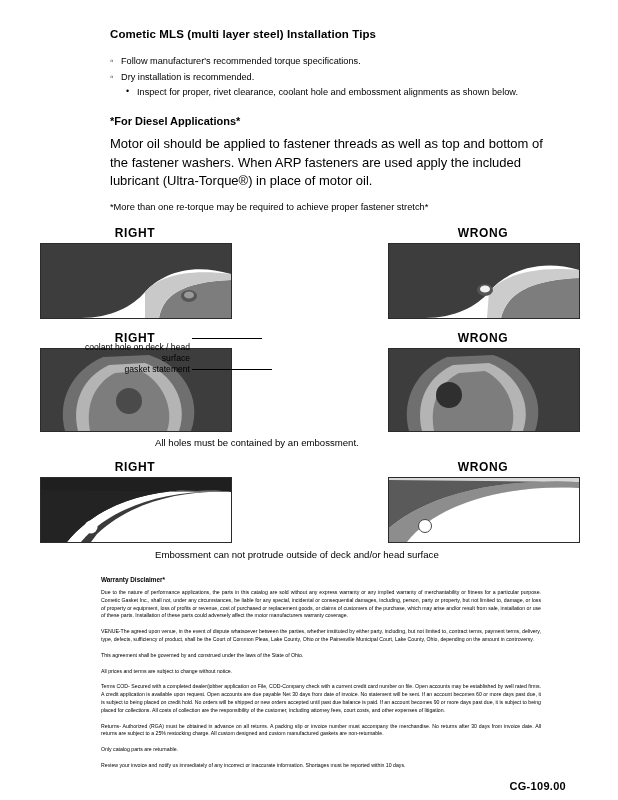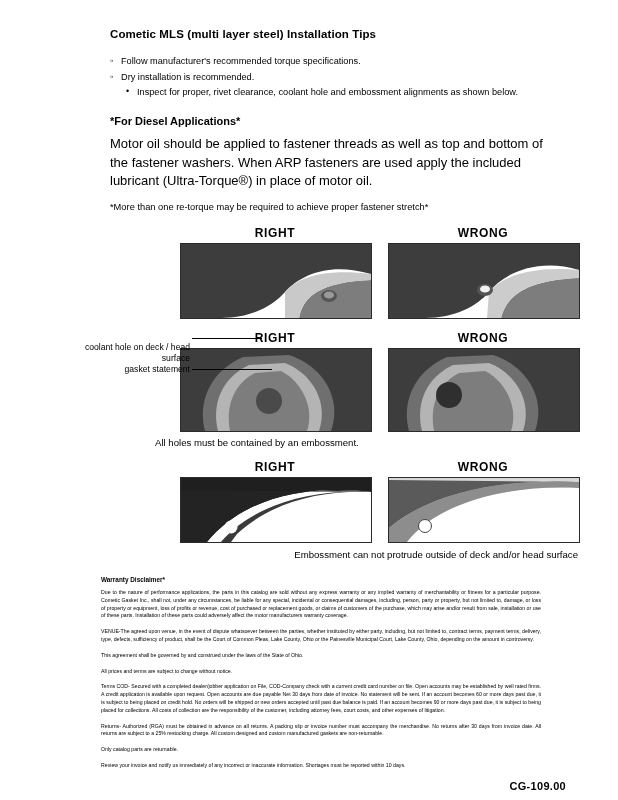--- a/index.html
+++ b/index.html
@@ -79,21 +79,21 @@
     margin: 1px 0 0 70px;
   }
 
   
   .figures {
     margin-top: 14px;
     position: relative;
   }
   .fig-row {
     display: flex;
-    justify-content: flex-end;
+    justify-content: space-between;
     gap: 18px;
   }
   .fig-col {
     width: 190px;
   }
   .fig-label {
     text-align: center;
     font-size: 12px;
     font-weight: bold;
     letter-spacing: 0.6px;
@@ -114,21 +114,20 @@
     height: 64px;
   }
   .caption {
     font-size: 9.6px;
     margin: 5px 0 0 115px;
   }
   .caption2 {
     font-size: 9.6px;
     margin: 6px 0 0 115px;
     line-height: 1.3;
-    text-align: right;
   }
 
   
   .callout {
     position: absolute;
     font-size: 8.6px;
     text-align: right;
     line-height: 1.25;
   }
   .callout-line {

